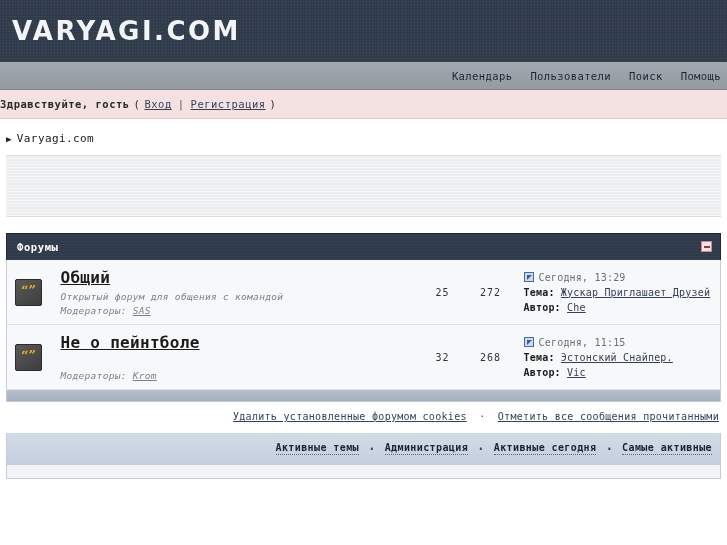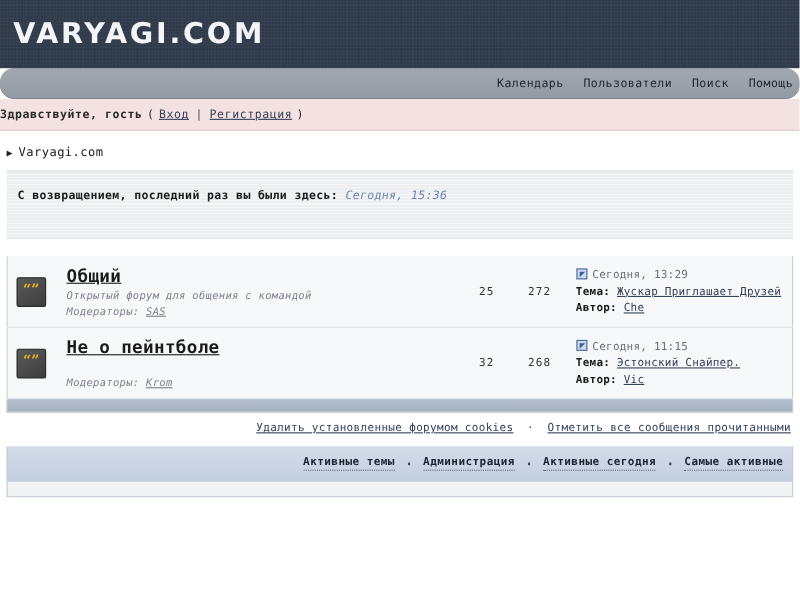--- a/index.html
+++ b/index.html
@@ -34,21 +34,20 @@
   .navbar {
     height: 28px;
     background: #9aa0a8;
     background-image: linear-gradient(180deg, #a2a8b0 0%, #949aa2 100%);
     display: flex;
     align-items: center;
     justify-content: flex-end;
     padding-right: 6px;
     gap: 18px;
     border-bottom: 1px solid #7f858d;
-    border-radius: 13px;
   }
   .navbar a {
     color: #1d2430;
     font-size: 10.5px;
     text-decoration: none;
     letter-spacing: 0.4px;
   }
 
   
   .greetbar {
@@ -347,27 +346,29 @@
   <span class="sep">|</span>
   <a href="#">Регистрация</a>
   <span class="paren">)</span>
 </div>
 
 <div class="breadcrumb">
   <span class="arrow">▶</span><a href="#" style="color:#1a1a1a;text-decoration:none;">Varyagi.com</a>
 </div>
 
 <div class="welcome-panel">
-  <div class="welcome-text">
-    <span>С возвращением, последний раз вы были здесь:</span>
-    <span class="date">Сегодня, 15:36</span>
+</div>
+
+<div class="panel">
+  <div class="panel-head">
+    <span>Форумы</span>
+    <span class="collapse-btn">
+        <i></i>
+      </span>
   </div>
-</div>
-
-<div class="panel">
 
   <table class="ftable">
     <colgroup>
       <col style="width:46px">
         <col>
         <col style="width:46px">
         <col style="width:50px">
         <col style="width:205px">
     </colgroup>
     <tbody>

